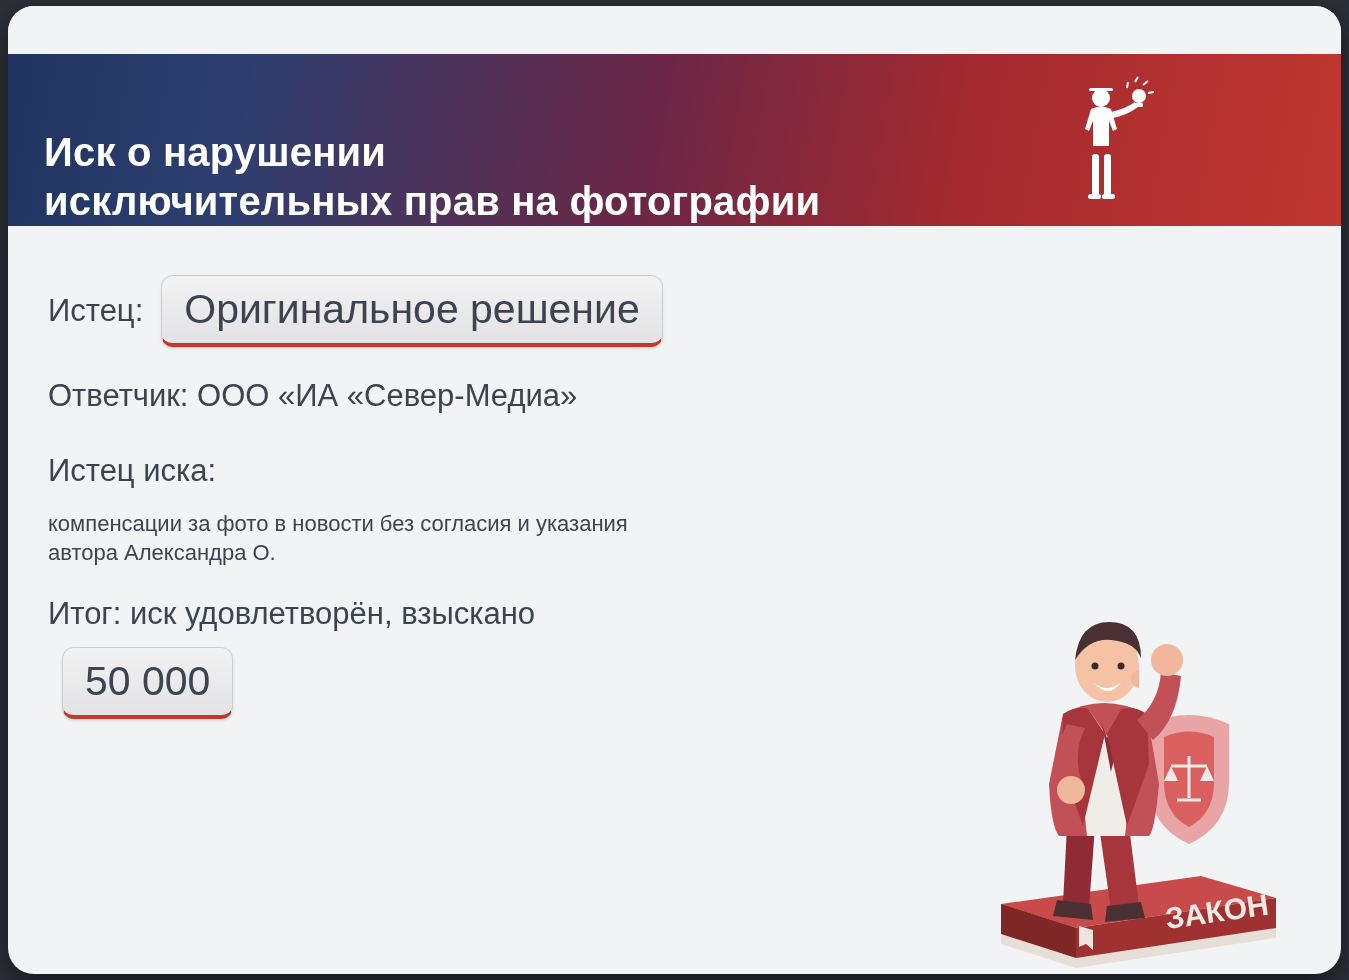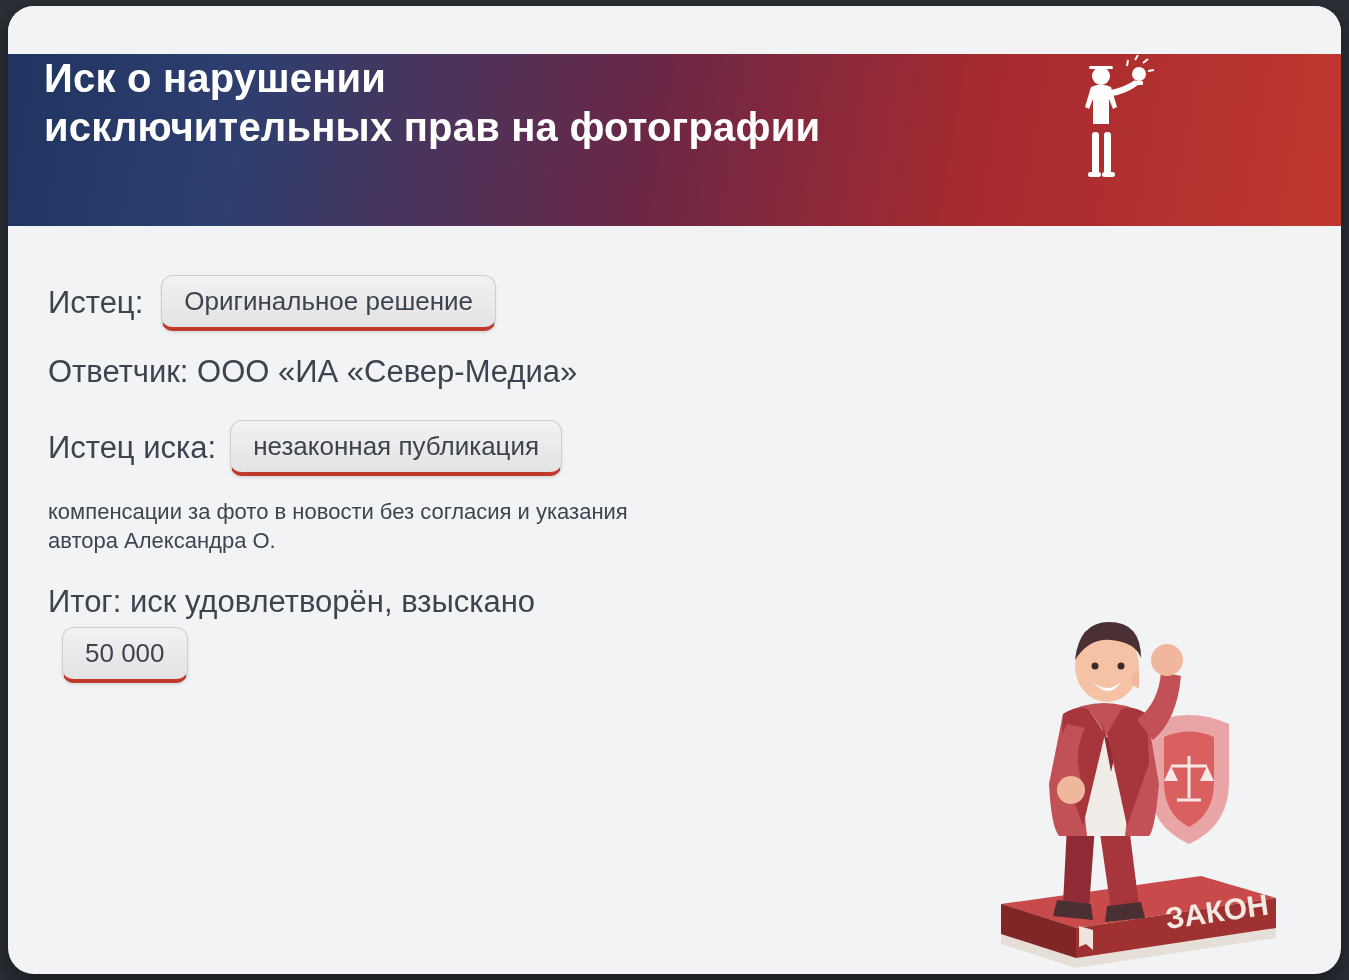--- a/index.html
+++ b/index.html
@@ -36,21 +36,21 @@
   }
 
   .header {
     position: absolute;
     left: 0;
     top: 48px;
     width: 100%;
     height: 172px;
     background: linear-gradient(100deg, #1f3461 0%, #2e3f6f 18%, #6b2746 48%, #a52a2f 72%, #c0372f 100%);
     display: flex;
-    align-items: flex-start;
+    align-items: flex-end;
     box-sizing: border-box;
     padding: 0 36px;
   }
   .header-title {
     color: #ffffff;
     font-size: 40px;
     font-weight: bold;
     line-height: 1.22;
     letter-spacing: 0.2px;
     white-space: pre-line;
@@ -60,32 +60,32 @@
     width: 110px;
     height: 150px;
     position: relative;
     flex: none;
     margin-right: 130px;
   }
 
   .content {
     position: absolute;
     left: 0;
-    top: 228px;
+    top: 220px;
     width: 100%;
     bottom: 0;
     padding: 40px 40px 0 40px;
     box-sizing: border-box;
   }
 
   .line {
     font-size: 31px;
     color: #3d4450;
     line-height: 1.32;
-    margin-bottom: 26px;
+    margin-bottom: 36px;
     display: block;
   }
   .line.tight { margin-bottom: 3px; }
 
   .row {
     display: flex;
     align-items: center;
     flex-wrap: wrap;
     margin-bottom: 20px;
   }
@@ -94,23 +94,23 @@
     color: #3d4450;
   }
 
   .chip {
     display: inline-block;
     background: linear-gradient(#f2f2f3, #e3e3e5);
     border: 1px solid #cdced2;
     border-bottom: 4px solid #c0392b;
     border-radius: 12px;
     padding: 10px 22px 10px 22px;
-    font-size: 26px;
-    color: #3d4450;
-    margin: 1px 14px;
+    font-size: 41px;
+    color: #3d4450;
+    margin: 9px 14px;
     box-shadow: 0 2px 3px rgba(0,0,0,0.10);
     white-space: nowrap;
   }
   .chip.first { margin-left: 18px; }
   .chip.small { padding: 10px 22px; }
 
   .para {
     font-size: 22px;
     color: #3d4450;
     line-height: 1.34;
@@ -169,21 +169,20 @@
 
     <div class="row">
       <span class="lbl">Истец:</span>
       <span class="chip first">Оригинальное решение</span>
     </div>
 
     <div class="line">Ответчик: ООО «ИА «Север-Медиа»</div>
 
     <div class="row">
       <span class="lbl">Истец иска:</span>
-      <span class="chip">незаконная публикация</span>
     </div>
 
     <div class="para">компенсации за фото в новости без согласия и указания
 автора Александра О.</div>
 
 
     <div class="line tight">Итог: иск удовлетворён, взыскано</div>
 
     <div class="row">
       <span class="chip small">50 000</span>

